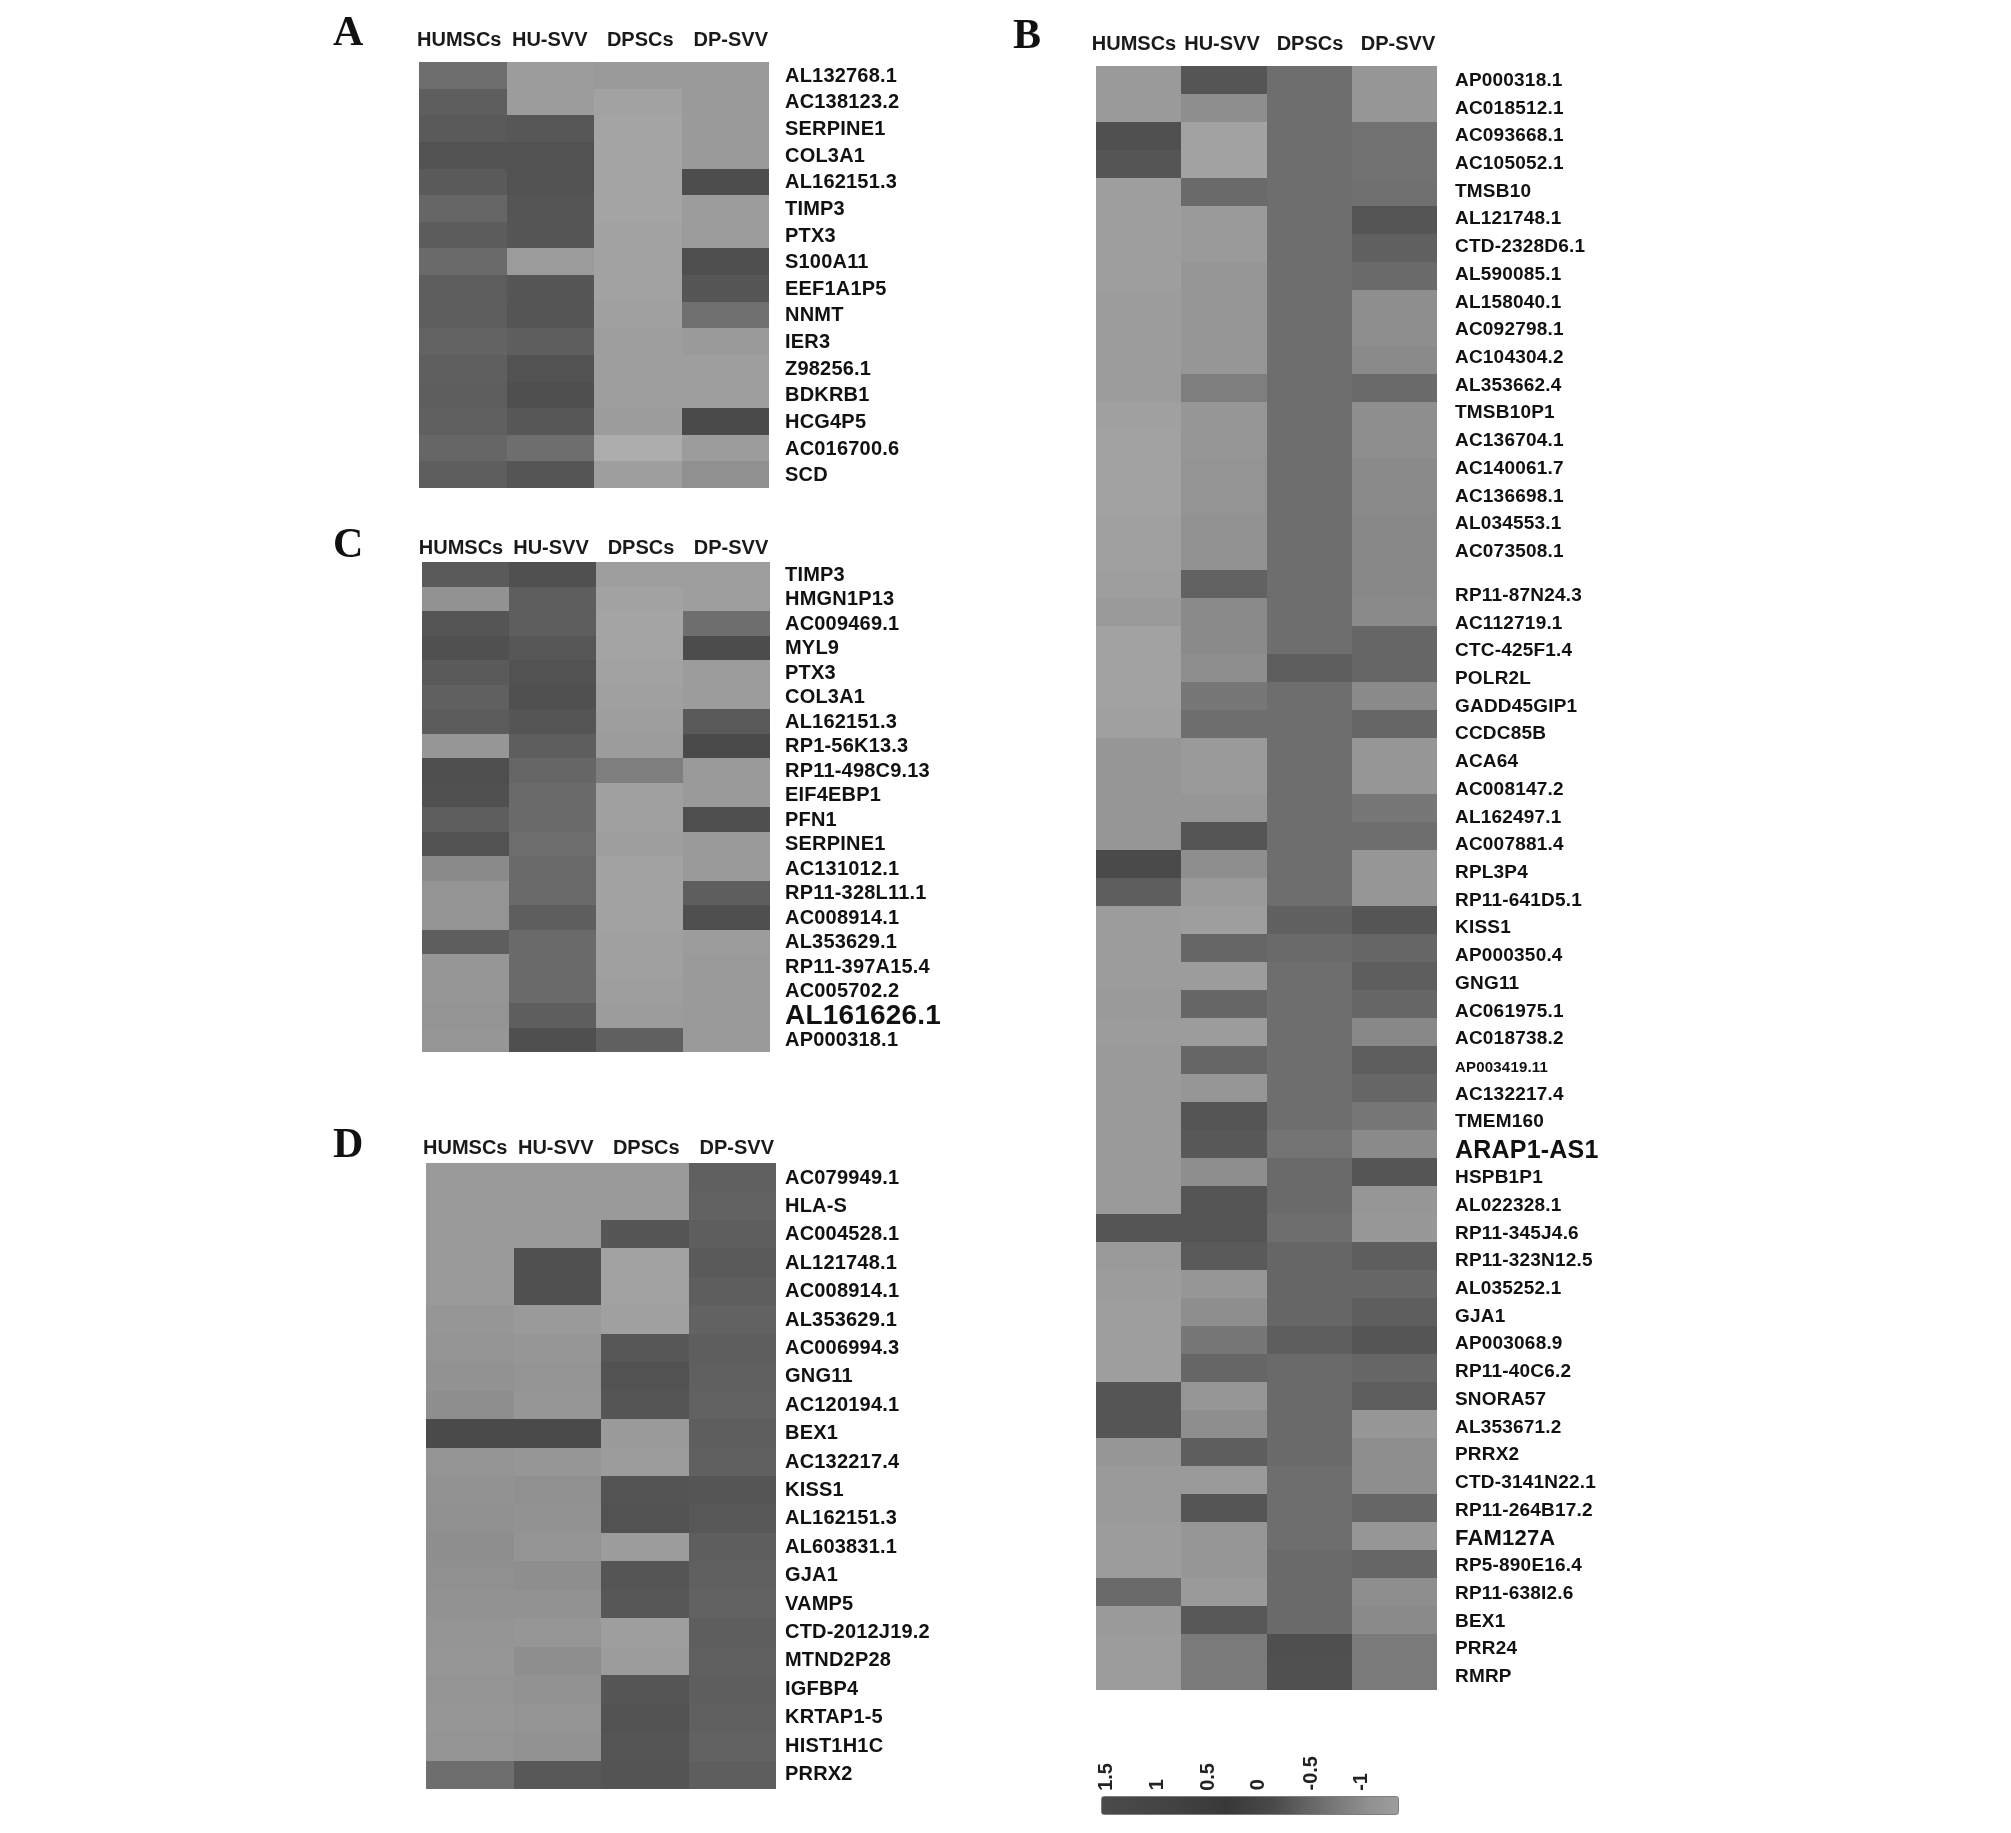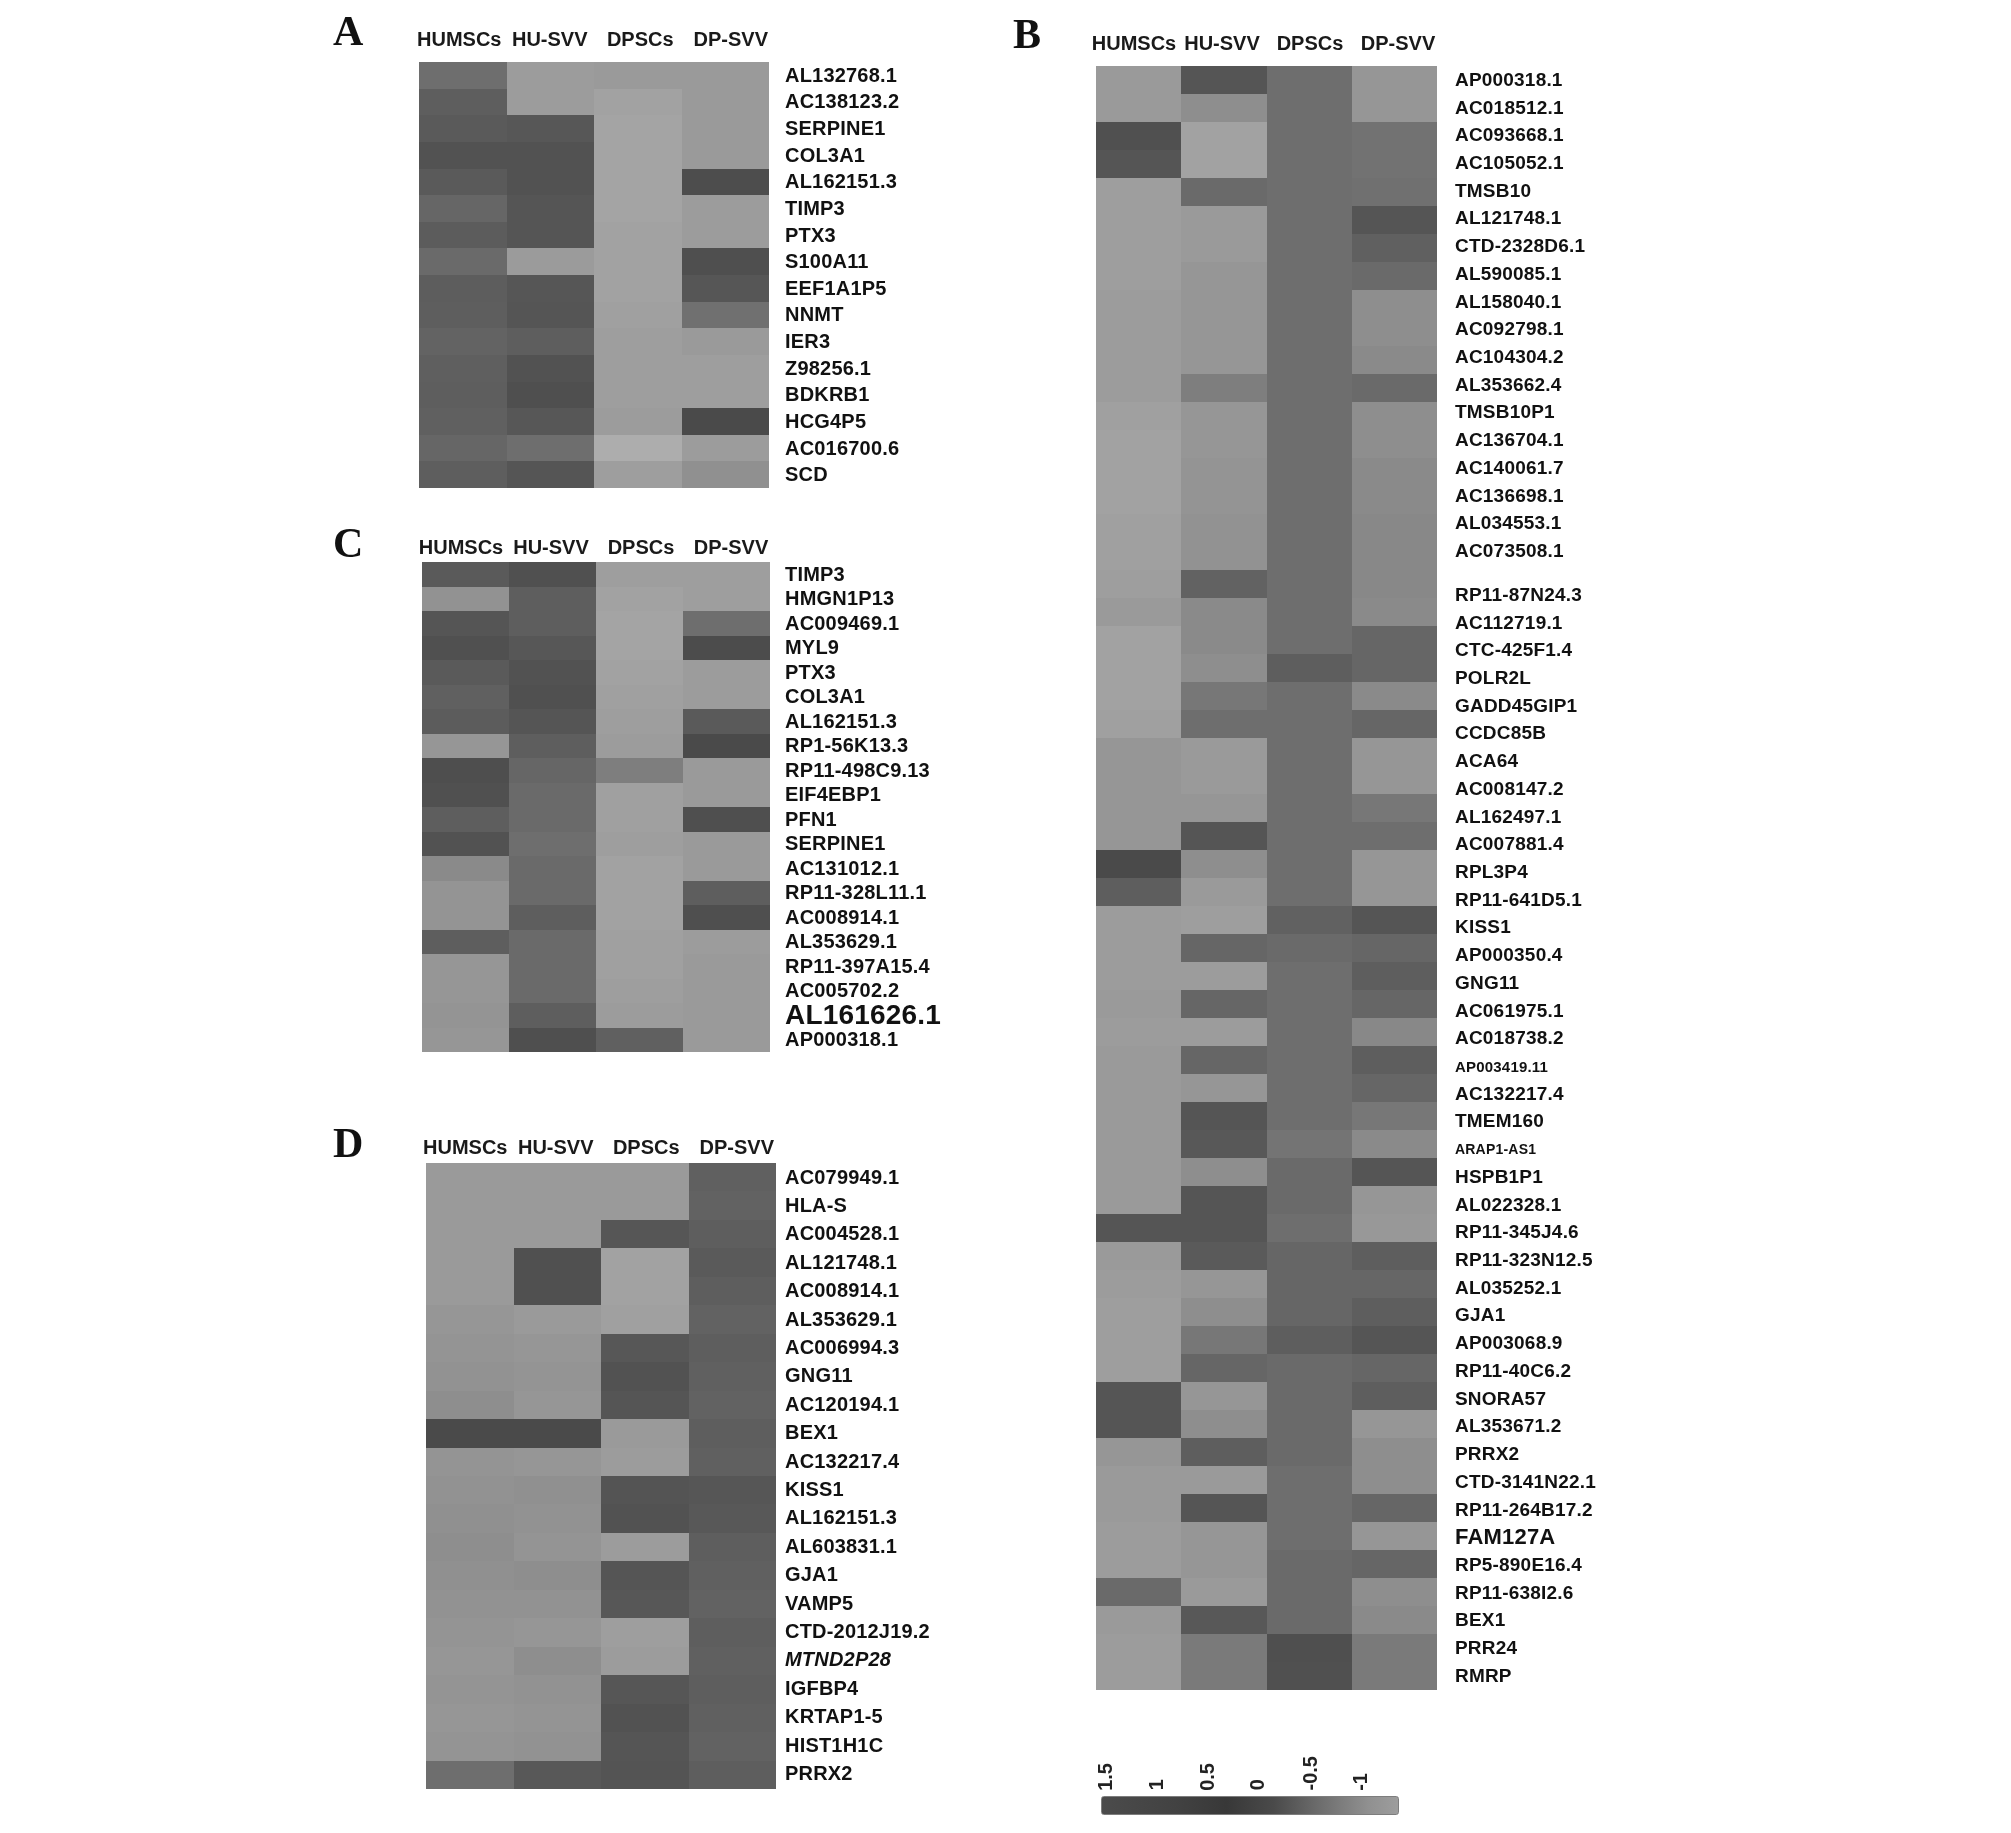--- a/index.html
+++ b/index.html
@@ -408,21 +408,21 @@
       <div class="gene-label" style="height: 28px; font-size: 19px;">RPL3P4</div>
       <div class="gene-label" style="height: 28px; font-size: 19px;">RP11-641D5.1</div>
       <div class="gene-label" style="height: 28px; font-size: 19px;">KISS1</div>
       <div class="gene-label" style="height: 28px; font-size: 19px;">AP000350.4</div>
       <div class="gene-label" style="height: 28px; font-size: 19px;">GNG11</div>
       <div class="gene-label" style="height: 28px; font-size: 19px;">AC061975.1</div>
       <div class="gene-label" style="height: 28px; font-size: 19px;">AC018738.2</div>
       <div class="gene-label" style="height: 28px; font-size: 15px;">AP003419.11</div>
       <div class="gene-label" style="height: 28px; font-size: 19px;">AC132217.4</div>
       <div class="gene-label" style="height: 28px; font-size: 19px;">TMEM160</div>
-      <div class="gene-label" style="height: 28px; font-size: 14px;">ARAP1-AS1</div>
+      <div class="gene-label" style="height: 28px; font-size: 25px;">ARAP1-AS1</div>
       <div class="gene-label" style="height: 28px; font-size: 19px;">HSPB1P1</div>
       <div class="gene-label" style="height: 28px; font-size: 19px;">AL022328.1</div>
       <div class="gene-label" style="height: 28px; font-size: 19px;">RP11-345J4.6</div>
       <div class="gene-label" style="height: 28px; font-size: 19px;">RP11-323N12.5</div>
       <div class="gene-label" style="height: 28px; font-size: 19px;">AL035252.1</div>
       <div class="gene-label" style="height: 28px; font-size: 19px;">GJA1</div>
       <div class="gene-label" style="height: 28px; font-size: 19px;">AP003068.9</div>
       <div class="gene-label" style="height: 28px; font-size: 19px;">RP11-40C6.2</div>
       <div class="gene-label" style="height: 28px; font-size: 19px;">SNORA57</div>
       <div class="gene-label" style="height: 28px; font-size: 19px;">AL353671.2</div>
@@ -655,21 +655,21 @@
       <div class="gene-label" style="height: 28.4px; font-size: 20px;">GNG11</div>
       <div class="gene-label" style="height: 28.4px; font-size: 20px;">AC120194.1</div>
       <div class="gene-label" style="height: 28.4px; font-size: 20px;">BEX1</div>
       <div class="gene-label" style="height: 28.4px; font-size: 20px;">AC132217.4</div>
       <div class="gene-label" style="height: 28.4px; font-size: 20px;">KISS1</div>
       <div class="gene-label" style="height: 28.4px; font-size: 20px;">AL162151.3</div>
       <div class="gene-label" style="height: 28.4px; font-size: 20px;">AL603831.1</div>
       <div class="gene-label" style="height: 28.4px; font-size: 20px;">GJA1</div>
       <div class="gene-label" style="height: 28.4px; font-size: 20px;">VAMP5</div>
       <div class="gene-label" style="height: 28.4px; font-size: 20px;">CTD-2012J19.2</div>
-      <div class="gene-label" style="height: 28.4px; font-size: 20px; font-style: italic;">MTND2P28</div>
+      <div class="gene-label" style="height: 28.4px; font-size: 20px;">MTND2P28</div>
       <div class="gene-label" style="height: 28.4px; font-size: 20px;">IGFBP4</div>
       <div class="gene-label" style="height: 28.4px; font-size: 20px;">KRTAP1-5</div>
       <div class="gene-label" style="height: 28.4px; font-size: 20px;">HIST1H1C</div>
       <div class="gene-label" style="height: 28.4px; font-size: 20px;">PRRX2</div>
     </div>
     <div class="colorbar" style="left: 1101px; top: 1725px; width: 298px; height: 90px; position: absolute;">
       <div class="colorbar-gradient" style="height: 19px; background: linear-gradient(to right, rgb(75, 75, 75) 0%, rgb(66, 66, 66) 25%, rgb(56, 56, 56) 42%, rgb(74, 74, 74) 58%, rgb(110, 110, 110) 74%, rgb(144, 144, 144) 90%, rgb(157, 157, 157) 100%);"></div>
       <div class="colorbar-tick" style="left: -5.7px;">1.5</div>
       <div class="colorbar-tick" style="left: 45px;">1</div>
       <div class="colorbar-tick" style="left: 96px;">0.5</div>

